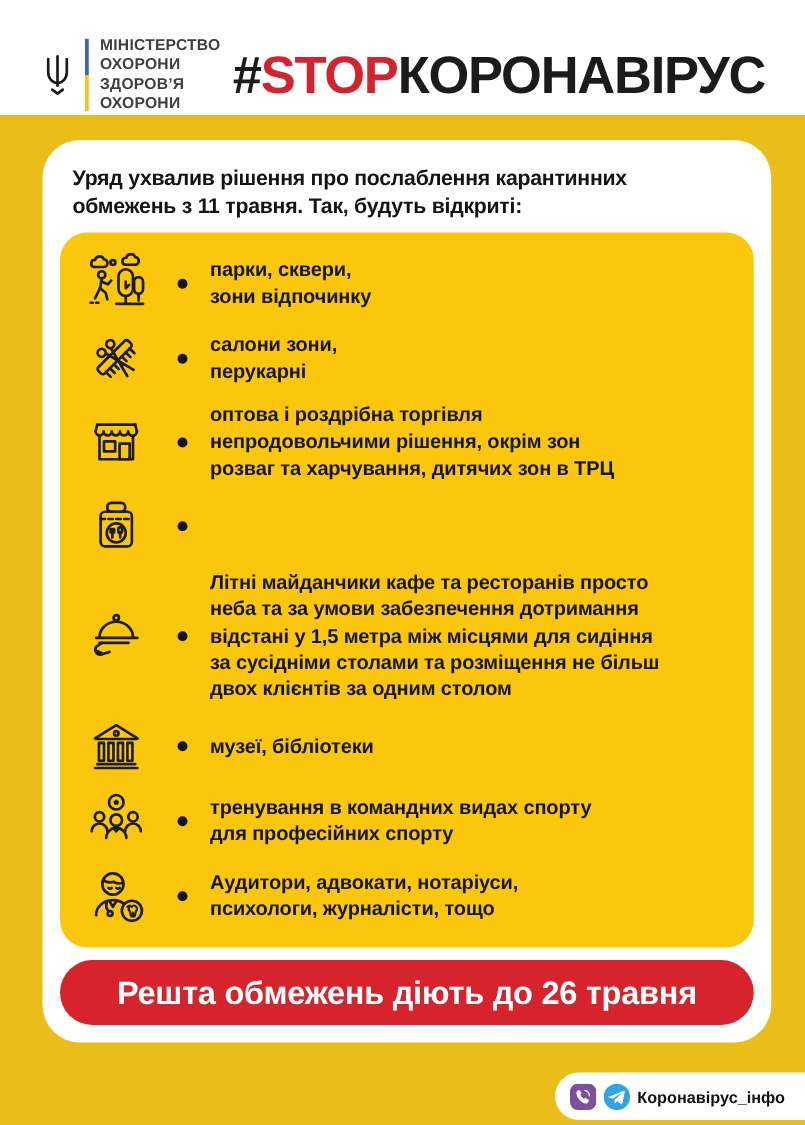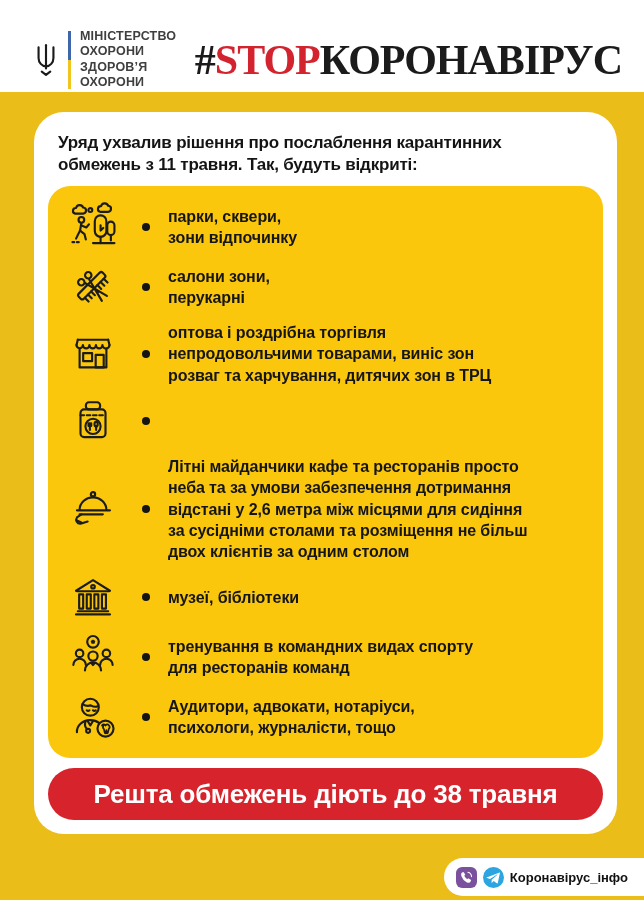--- a/index.html
+++ b/index.html
@@ -4,22 +4,22 @@
 <style>
   html,body{margin:0;padding:0;background:#888;}
   .page{position:relative;width:644px;height:900px;overflow:hidden;
         background:#EABD18;font-family:"Liberation Sans",sans-serif;}
   
   .topbar{height:119px;background:#ffffff;display:flex;align-items:center;
           padding:0 18px 0 33px;box-sizing:border-box;}
   .logo{display:flex;align-items:center;gap:9px;flex:0 0 auto;}
   .logo-divider{width:3px;height:58px;background:linear-gradient(#3E66AC 50%,#F0C51D 50%);}
   .ministry{font-size:12.5px;font-weight:bold;color:#3f3f3f;line-height:1.24;letter-spacing:.2px;}
-  .hashtag{flex:1;text-align:right;font-size:42px;font-weight:800;color:#1b1b1b;
-           letter-spacing:-1px;white-space:nowrap;padding-right:4px;font-family:Liberation Serif, serif;}
+  .hashtag{flex:1;text-align:center;font-size:42px;font-weight:800;color:#1b1b1b;
+           letter-spacing:-1px;white-space:nowrap;padding-right:4px;}
   .stop{color:#D2232E;}
   
   .body-area{position:absolute;top:92px;left:0;right:0;bottom:0;background:#EABD18;}
   .card{position:absolute;left:34px;top:20px;width:583px;background:#ffffff;
         border-radius:30px;padding:14px;box-sizing:border-box;}
   .card-title{font-size:17px;font-weight:800;color:#141414;line-height:1.3;
               letter-spacing:-.2px;white-space:pre-line;padding:6px 8px 10px 10px;}
   .panel{background:#FBC70D;border-radius:22px;padding:16px 14px;
          display:flex;flex-direction:column;gap:10px;}
   .row{display:flex;align-items:center;}
@@ -127,21 +127,21 @@
               <path d="M9.5 18 a3.6 3.6 0 0 0 7.2 0 a3.6 3.6 0 0 0 7.3 0 a3.6 3.6 0 0 0 7.3 0 a3.6 3.6 0 0 0 7.3 0 a3.6 3.6 0 0 0 7.9 0"></path>
               <path d="M13 22 v21 h30 v-21"></path>
               <rect x="31" y="29" width="9" height="14"></rect>
               <rect x="17" y="27" width="10" height="9"></rect>
             </svg>
           </div>
           <div class="bullet-box">
               <span class="bullet"></span>
             </div>
           <div class="item-text">оптова і роздрібна торгівля
-непродовольчими товарами, виніс зон
+непродовольчими рішення, окрім зон
 розваг та харчування, дитячих зон в ТРЦ</div>
         </div>
 
         <div class="row">
           <div class="icon-box">
             <svg class="li-icon" viewBox="0 0 56 56" fill="none" stroke="#1c1c1c" stroke-width="2.4" stroke-linecap="round" stroke-linejoin="round">
               <rect x="20" y="7" width="16" height="8" rx="3.5"></rect>
               <rect x="14" y="15" width="28" height="31" rx="4"></rect>
               <path d="M14 21.5 h28" stroke-dasharray="4 3"></path>
               <circle cx="28" cy="34" r="8.5"></circle>
@@ -165,21 +165,21 @@
               <path d="M13 34 h26"></path>
               <path d="M15 34 l-5 3.5 a4.5 4.5 0 0 0 4 7 l8 -2.5"></path>
               <path d="M10 41 l5 2"></path>
             </svg>
           </div>
           <div class="bullet-box">
               <span class="bullet"></span>
             </div>
           <div class="item-text">Літні майданчики кафе та ресторанів просто
 неба та за умови забезпечення дотримання
-відстані у 2,6 метра між місцями для сидіння
+відстані у 1,5 метра між місцями для сидіння
 за сусідніми столами та розміщення не більш
 двох клієнтів за одним столом</div>
         </div>
 
         <div class="row">
           <div class="icon-box">
             <svg class="li-icon" viewBox="0 0 56 56" fill="none" stroke="#1c1c1c" stroke-width="2.4" stroke-linecap="round" stroke-linejoin="round">
               <path d="M9 21 L28 9 L47 21"></path>
               <circle cx="28" cy="16.5" r="2"></circle>
               <path d="M10 21.5 h36"></path>
@@ -208,21 +208,21 @@
               <path d="M36 37 a7 7 0 0 1 14 0"></path>
               <circle cx="28" cy="27" r="5.2"></circle>
               <path d="M19 43 a9 9 0 0 1 18 0"></path>
               <path d="M26 34.5 l2 2.5 2 -2.5"></path>
             </svg>
           </div>
           <div class="bullet-box">
               <span class="bullet"></span>
             </div>
           <div class="item-text">тренування в командних видах спорту
-для ресторанів команд</div>
+для професійних спорту</div>
         </div>
 
         <div class="row">
           <div class="icon-box">
             <svg class="li-icon" viewBox="0 0 56 56" fill="none" stroke="#1c1c1c" stroke-width="2.4" stroke-linecap="round" stroke-linejoin="round">
               <circle cx="25" cy="17" r="9.5"></circle>
               <path d="M16.5 13.5 q4 3 9 1.5 q4.5 2.5 8 1"></path>
               <path d="M21 20.5 q1.5 1.6 3 0 M28 20.5 q1.5 1.6 3 0"></path>
               <path d="M10 45 a15 13 0 0 1 30 -1"></path>
               <path d="M22 32.5 l3 5 3 -5"></path>
@@ -234,21 +234,21 @@
           </div>
           <div class="bullet-box">
               <span class="bullet"></span>
             </div>
           <div class="item-text">Аудитори, адвокати, нотаріуси,
 психологи, журналісти, тощо</div>
         </div>
 
       </div>
 
-      <div class="banner">Решта обмежень діють до 38 травня</div>
+      <div class="banner">Решта обмежень діють до 26 травня</div>
     </div>
 
     <div class="badge">
       <svg class="sm-icon" viewBox="0 0 22 22">
         <rect x="0" y="0" width="22" height="22" rx="6.5" fill="#7B519D"></rect>
         <path d="M7 5.5 q-2.4 1 -1.3 4.2 q1.6 4.4 5.4 6.3 q3.1 1.5 4.2 -0.8 l0.5 -1.6 -3 -1.9 -1.1 1.1 q-2.1 -1.5 -3.1 -3.6 l1.1 -1 -1.5 -2.7 z" fill="#ffffff"></path>
         <path d="M12.5 5.5 q3.5 0.8 3.8 4.6" stroke="#ffffff" stroke-width="1.1" fill="none" stroke-linecap="round"></path>
       </svg>
       <svg class="sm-icon" viewBox="0 0 22 22">
         <circle cx="11" cy="11" r="11" fill="#2CA5E0"></circle>

